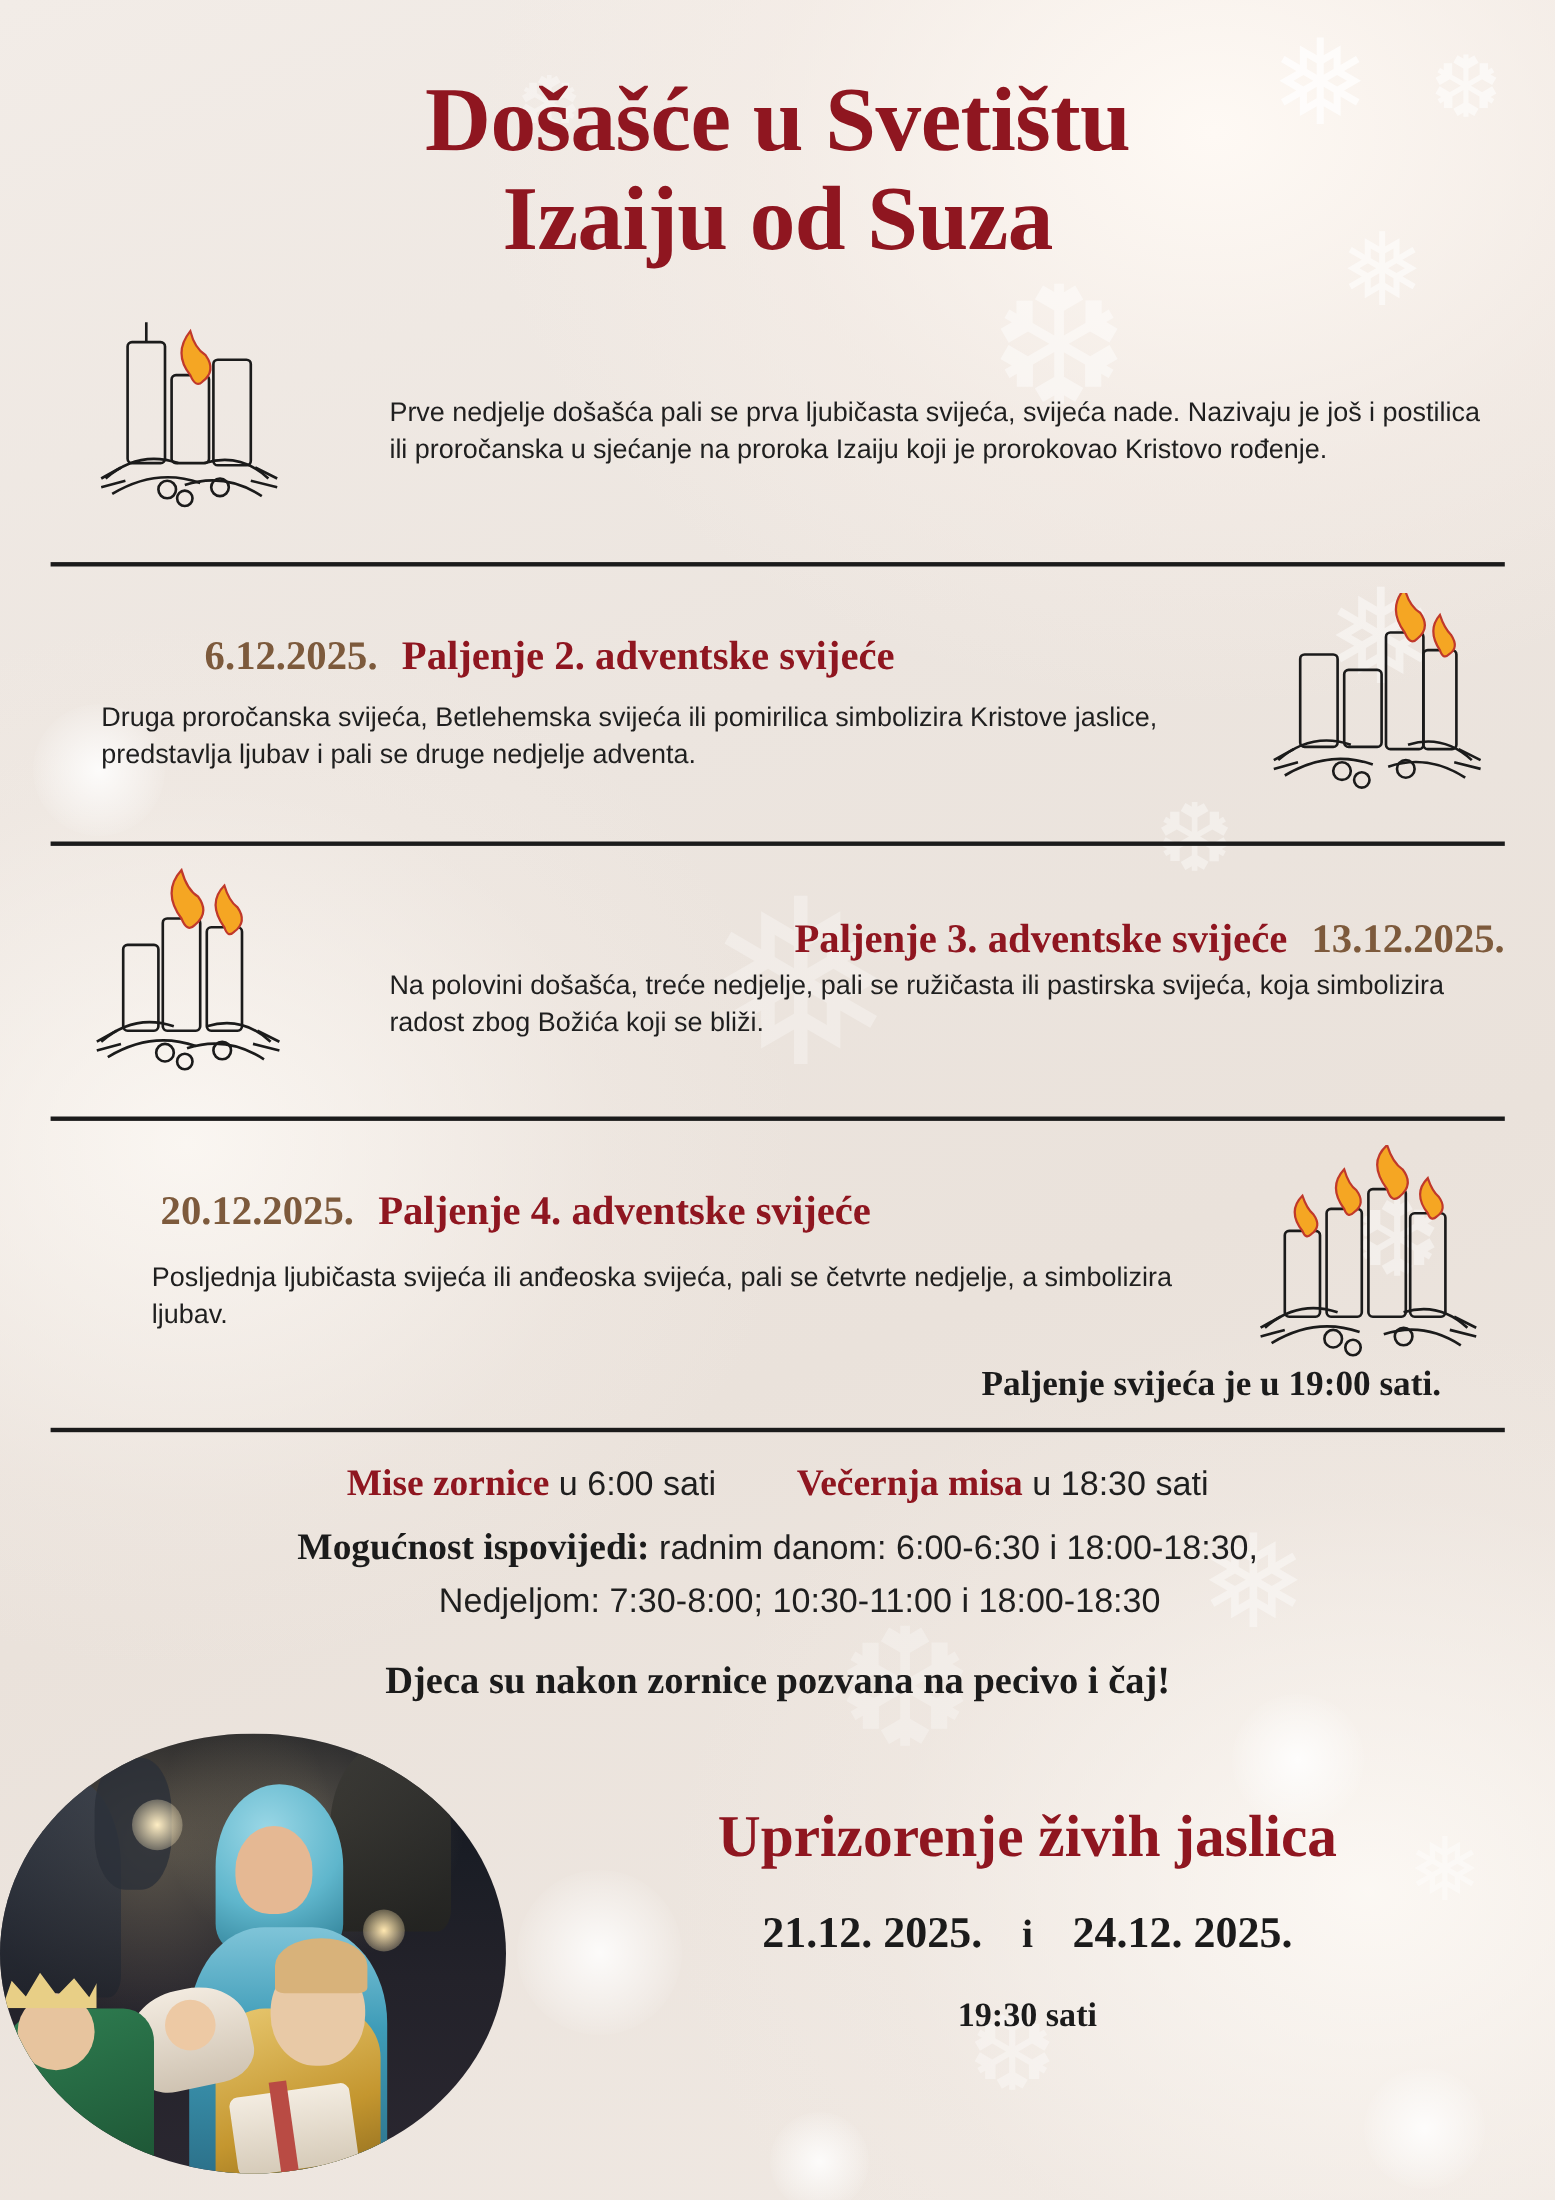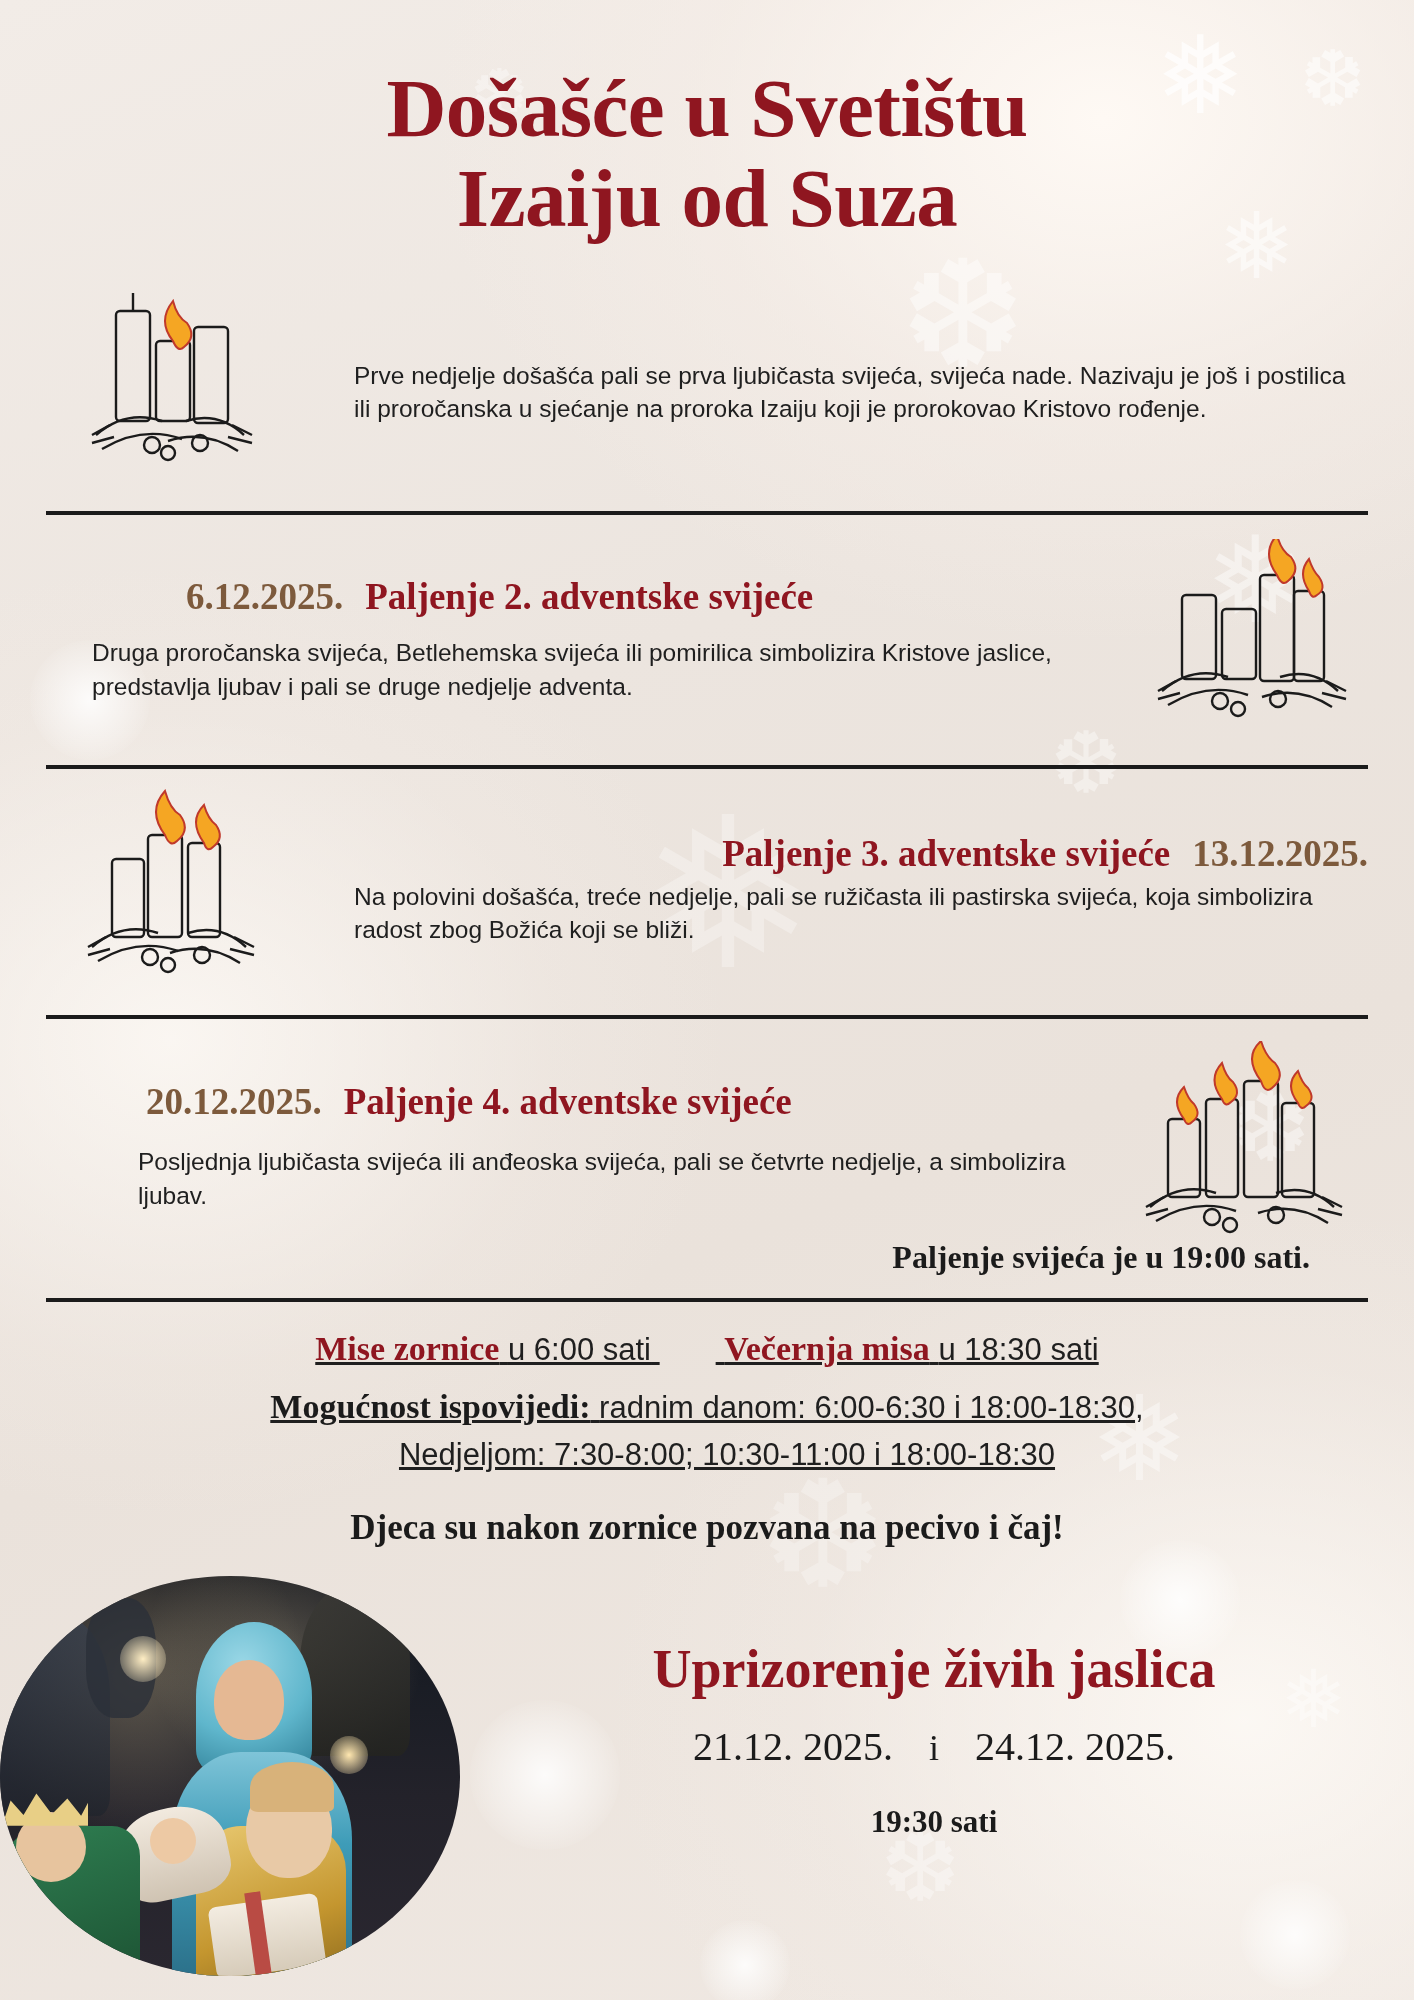--- a/index.html
+++ b/index.html
@@ -114,21 +114,20 @@
   }
   .txtcol { flex: 1 1 auto; }
 
   
   .info-block { padding: 0 46px; text-align: center; }
   .info-line {
     font-size: 31px;
     color: #1f1f1f;
     line-height: 1.45;
     font-family: "Liberation Sans", sans-serif;
-    text-decoration: underline;
   }
   .info-strong-red {
     font-family: "Liberation Serif", serif;
     font-weight: bold;
     color: #8f1620;
     font-size: 34px;
   }
   .info-strong-dark {
     font-family: "Liberation Serif", serif;
     font-weight: bold;
@@ -186,24 +185,24 @@
   }
   .jaslice-title {
     font-family: "Liberation Serif", serif;
     font-weight: bold;
     color: #8f1620;
     font-size: 54px;
     line-height: 1.1;
   }
   .jaslice-dates {
     font-family: "Liberation Serif", serif;
-    font-weight: normal;
+    font-weight: bold;
     color: #1b1b1b;
     font-size: 40px;
-    margin-top: 24px;
+    margin-top: 34px;
   }
   .jaslice-dates .sep { padding: 0 26px; font-size: 36px; }
   .jaslice-time {
     font-family: "Liberation Serif", serif;
     font-weight: bold;
     color: #1b1b1b;
     font-size: 31px;
     margin-top: 34px;
   }
 </style>

